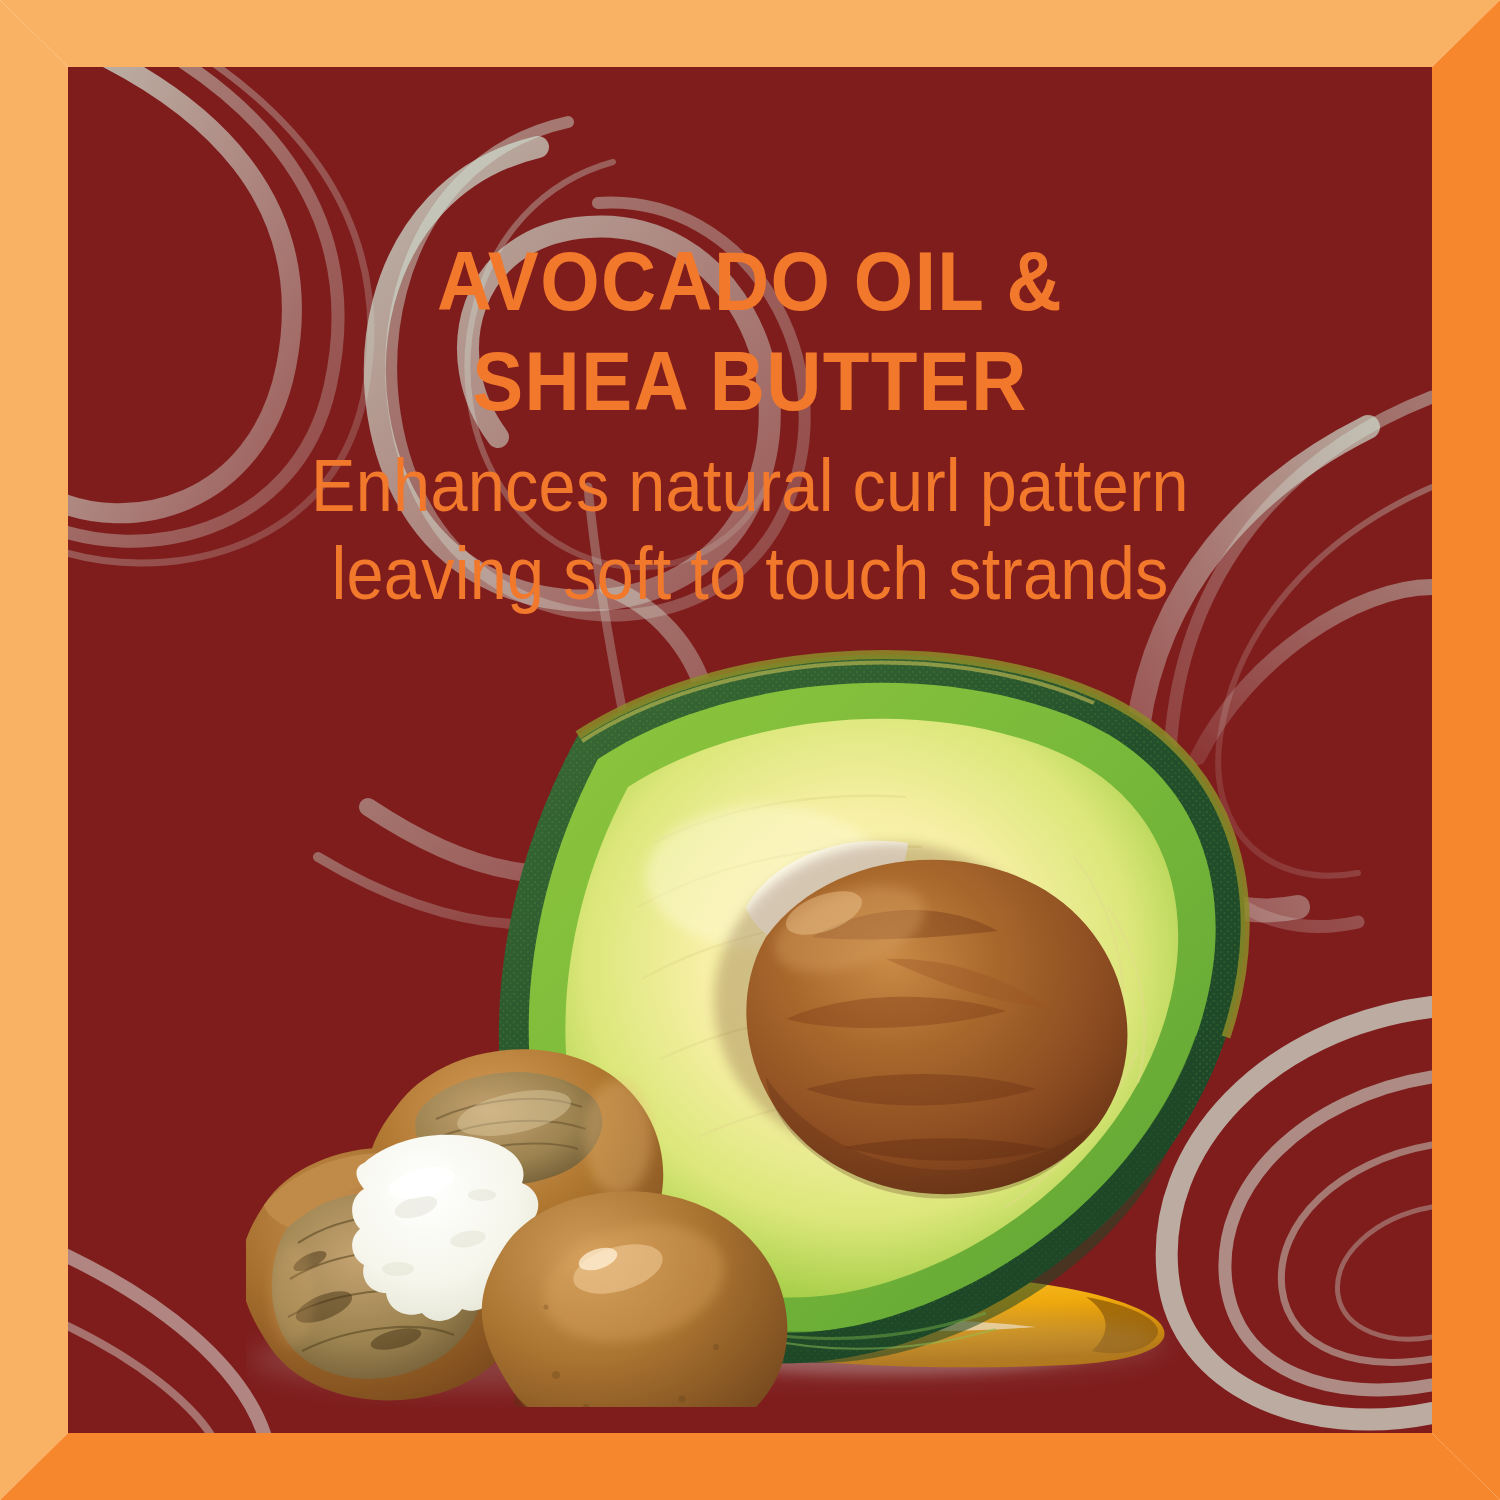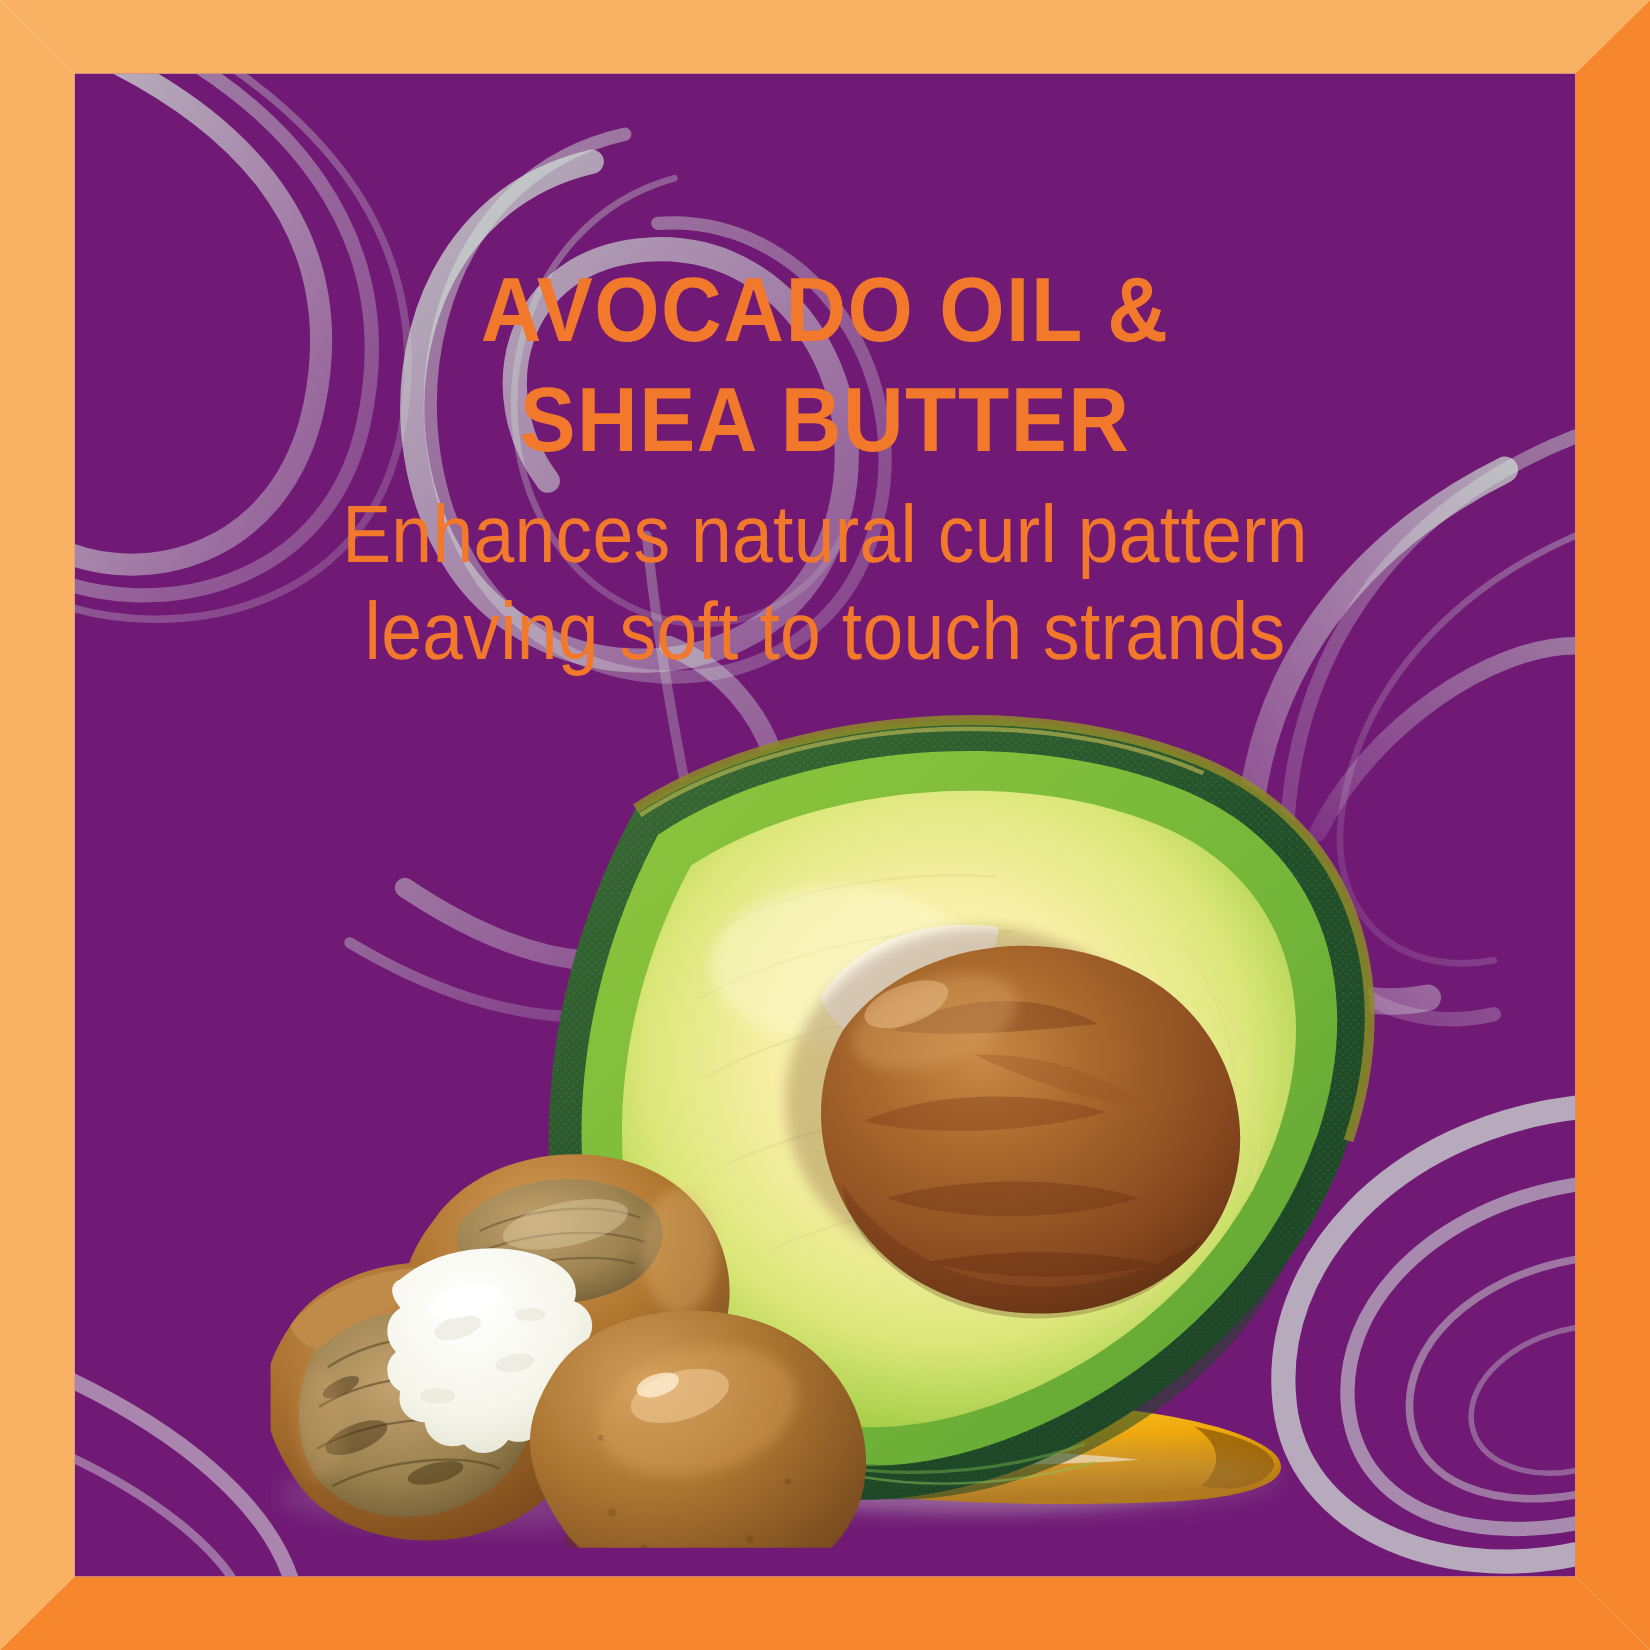--- a/index.html
+++ b/index.html
@@ -7,21 +7,21 @@
 
   #stage{position:relative;width:1500px;height:1500px;overflow:hidden;}
 
   
   .frame{position:absolute;inset:0;}
   .frame svg{display:block;width:1500px;height:1500px;}
 
   
   .panel{
     position:absolute;left:68px;top:67px;width:1364px;height:1366px;
-    background:#701a75;overflow:hidden;
+    background:#7f1d1d;overflow:hidden;
   }
 
   
   .swirls{position:absolute;left:0;top:0;width:1364px;height:1366px;}
   .swirls svg{display:block;width:1364px;height:1366px;}
 
   
   .copy{
     position:absolute;left:0;top:0;width:1364px;
     text-align:center;

